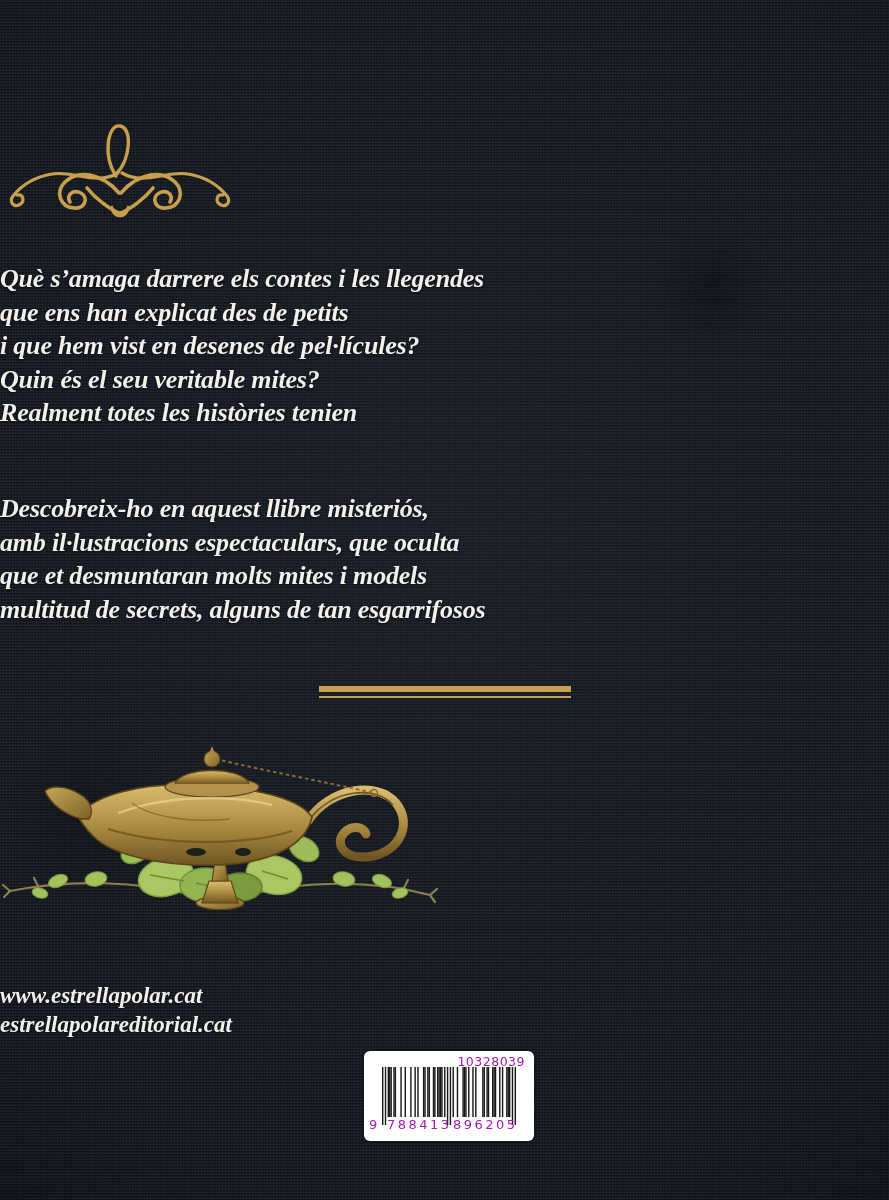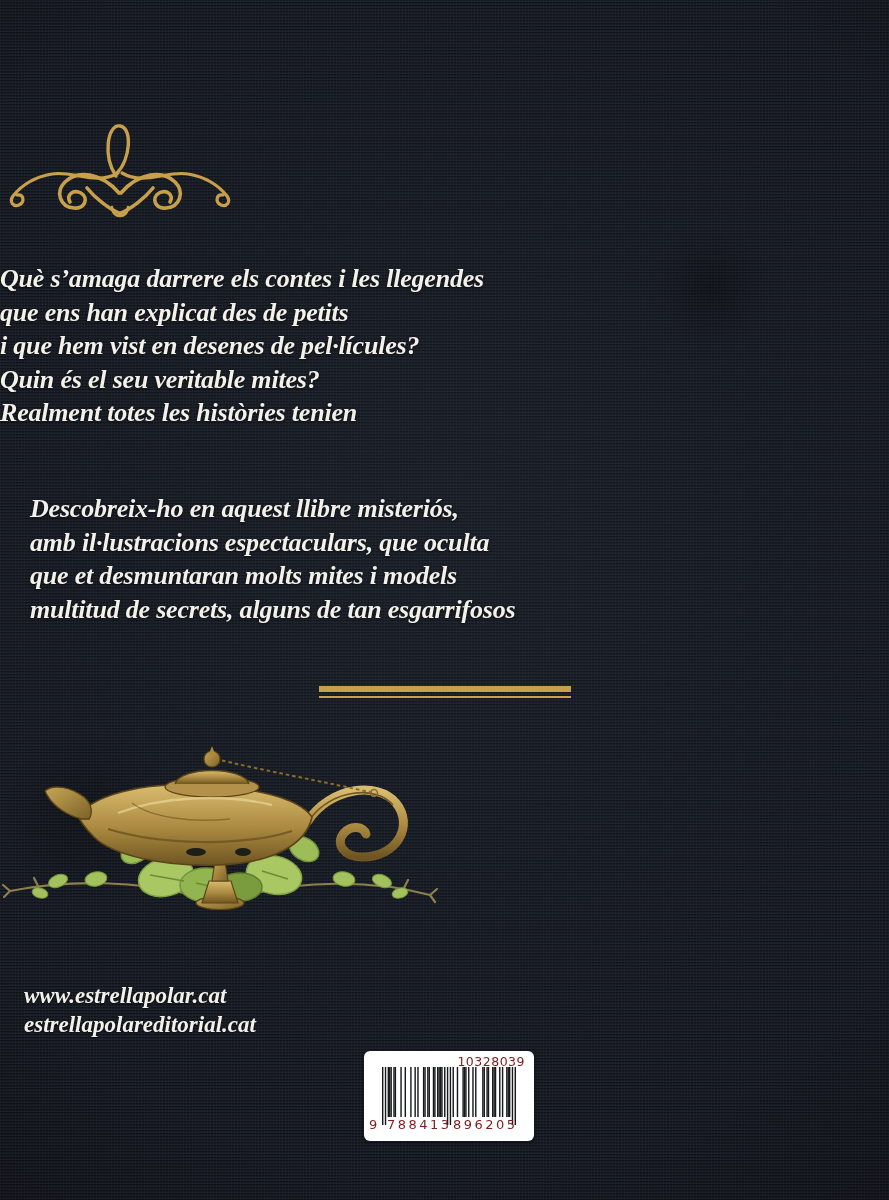--- a/index.html
+++ b/index.html
@@ -23,49 +23,48 @@
     color:#f3f1ea;
     font-style:italic;
     font-weight:700;
     font-size:26px;
     line-height:33.5px;
     letter-spacing:-0.2px;
     text-shadow:0 1px 3px rgba(0,0,0,.65);
   }
   .ornament-wrap{top:112px;}
   .blurb-wrap{top:262px;}
-  .pitch-wrap{top:492px;margin-left:30px;}
+  .pitch-wrap{top:492px;}
   .divider-wrap{top:686px;}
   .divider{
     width:252px;margin:0 auto;
   }
   .divider .bar{height:6px;background:#c8a04b;}
   .divider .thin{height:2px;background:#c8a04b;margin-top:4px;}
   .lamp-wrap{top:733px;}
   .urls-wrap{top:981px;}
   .url-line{
     display:block;
     color:#f3f1ea;
     font-style:italic;
     font-weight:700;
     font-size:23px;
     line-height:29px;
     letter-spacing:0px;
     text-shadow:0 1px 2px rgba(0,0,0,.6);
-    padding-left:24px;
   }
   .barcode-box{
     position:absolute;
     top:1051px;left:364px;
     width:170px;height:90px;
     background:#ffffff;
     border-radius:6px;
     box-shadow:0 1px 4px rgba(0,0,0,.5);
     font-family:"DejaVu Sans","Liberation Sans",sans-serif;
-    color:#7f1d1d;
+    color:#a21caf;
   }
   .bc-code{
     position:absolute;top:3px;right:9px;
     font-size:12.5px;letter-spacing:.5px;font-weight:400;
   }
   .bc-bars{position:absolute;top:16px;left:18px;width:134px;height:58px;}
   .bc-digits{position:absolute;top:66px;left:0;right:0;height:17px;font-size:13px;}
   .bc-first{position:absolute;left:5px;top:0;}
   .bc-g1{position:absolute;left:23px;width:60px;top:0;letter-spacing:2.5px;background:transparent;}
   .bc-g2{position:absolute;left:89px;width:60px;top:0;text-align:center;letter-spacing:2.5px;}

